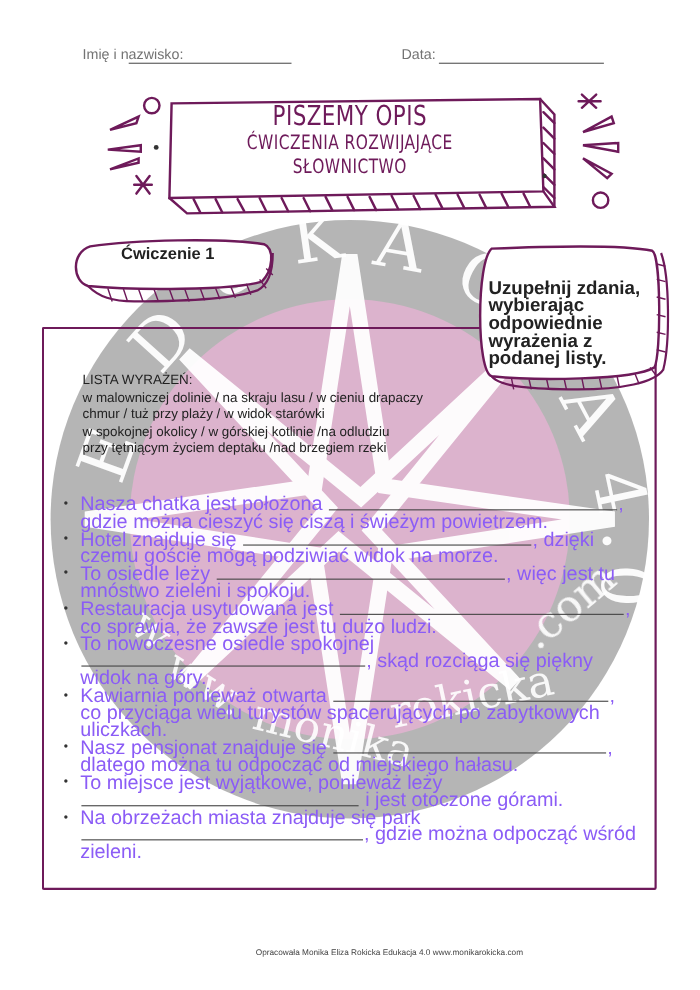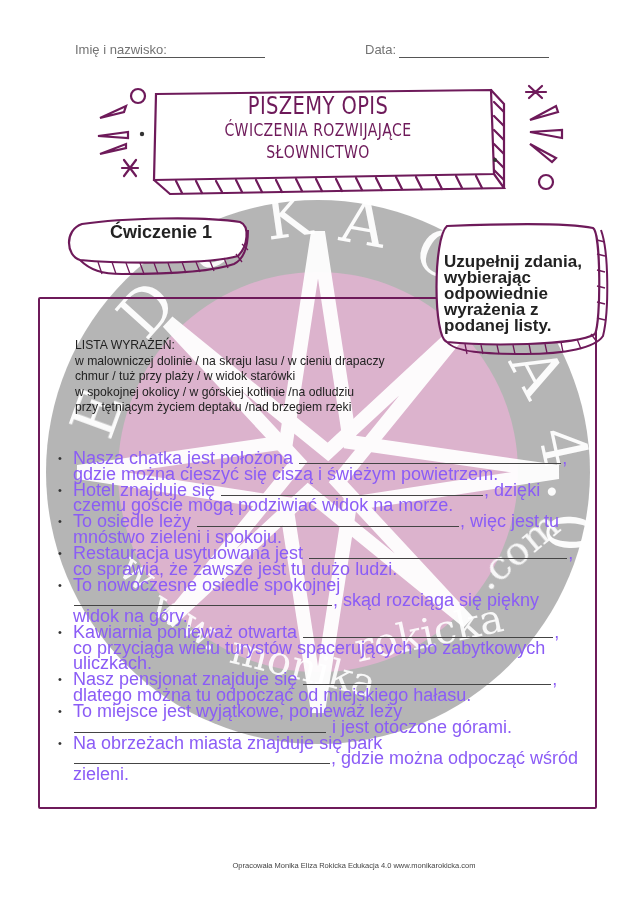--- a/index.html
+++ b/index.html
@@ -24,21 +24,21 @@
     position: absolute; left: 168px; top: 92px; width: 300px; text-align: center;
     color: #6e1a5a; font-family: "DejaVu Sans", sans-serif; letter-spacing: 0.5px;
     z-index: 3; transform: scaleX(0.78); transform-origin: center top;
   }
   .banner-text .t1 { font-size: 25px; line-height: 27px; font-weight: normal; }
   .banner-text .t2 { font-size: 18px; line-height: 22px; }
   .banner-text .t3 { font-size: 18px; line-height: 22px; }
 
   
   .exercise-pill { left: 62px; top: 212px; width: 190px; height: 80px; z-index: 3; }
-  .exercise-title { left: 110px; top: 222px; font-size: 18px; font-weight: bold; color: #222; z-index: 4; }
+  .exercise-title { left: 110px; top: 222px; font-size: 15px; font-weight: bold; color: #222; z-index: 4; }
 
   
   .main-frame {
     left: 38px; top: 297px; width: 559px; height: 512px;
     border: 2px solid #6e1a5a; border-radius: 2px; z-index: 1; box-sizing: border-box;
   }
 
   
   .instr-box { left: 425px; top: 222px; width: 186px; height: 140px; z-index: 3; }
   .instr-text {

